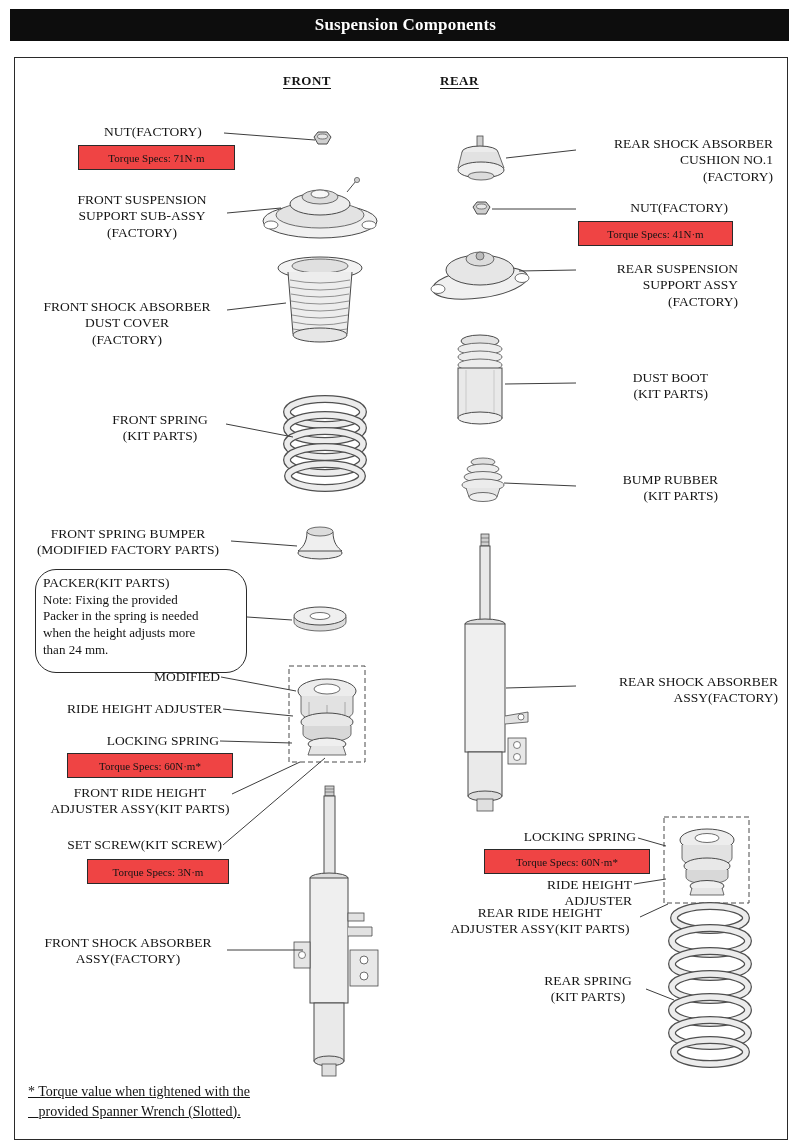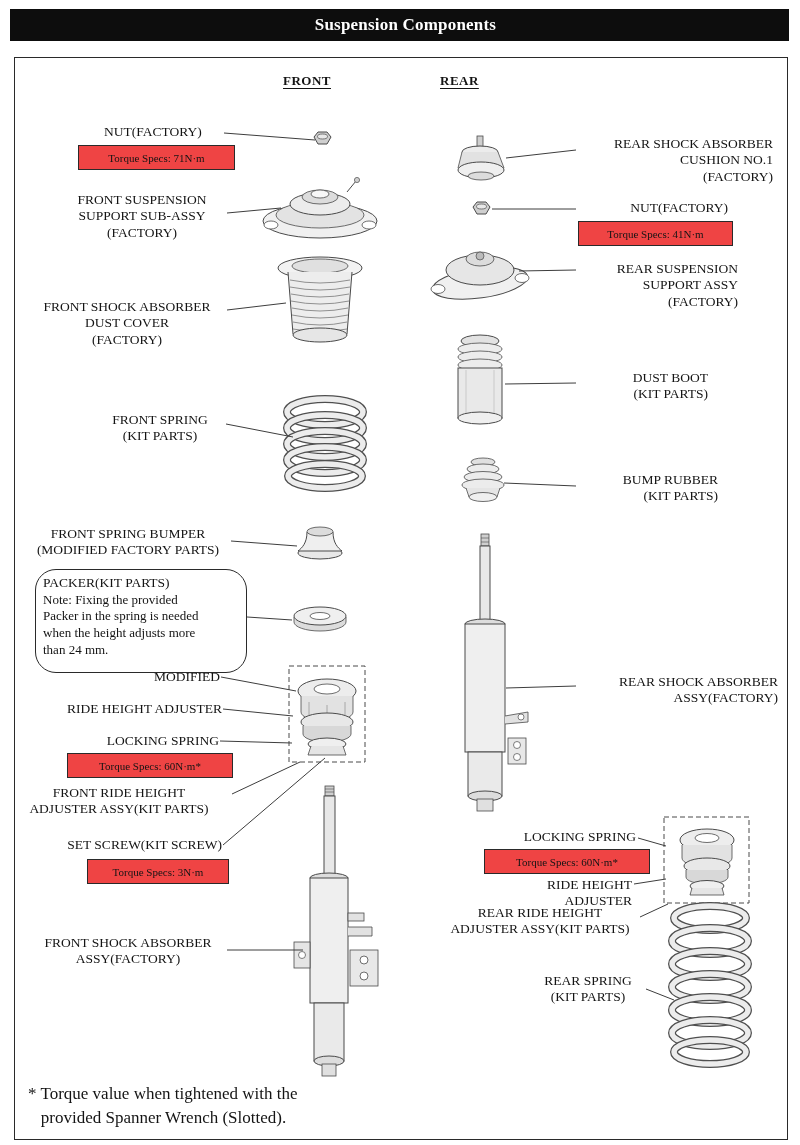--- a/index.html
+++ b/index.html
@@ -9,21 +9,21 @@
   .header-bar .title{font-size:17px;font-weight:bold;padding-left:12px;letter-spacing:.2px;}
   .frame{position:absolute;left:14px;top:57px;width:772px;height:1081px;border:1.4px solid #2a2a2a;background:#fff;}
   .art{position:absolute;left:0;top:0;pointer-events:none;}
   .col-head{position:absolute;font-size:13px;font-weight:bold;text-align:left;text-decoration:underline;text-underline-offset:3px;letter-spacing:.5px;}
   .label{position:absolute;font-size:13.5px;line-height:1.22;white-space:pre-line;}
   .t-center{text-align:center}.t-right{text-align:right}.t-left{text-align:right}
   .torque-box{position:absolute;border:1px solid #2a2a2a;font-size:11px;display:flex;align-items:center;justify-content:center;white-space:pre;background:#ef4444;}
   .note-box{position:absolute;border:1px solid #2a2a2a;border-radius:21px;background:#fff;padding:4px 7px 5px;}
   .note-box .nb-title{font-size:13.5px;line-height:1.3;}
   .note-box .nb-note{font-size:13px;line-height:1.3;white-space:pre-line;}
-  .footnote{position:absolute;font-size:17px;line-height:1.4;white-space:pre-wrap;}
+  .footnote{position:absolute;font-size:14px;line-height:1.4;white-space:pre-wrap;text-decoration:underline;}
 </style>
 </head>
 <body>
 
 <div class="page">
 
   <div class="header-bar">
     <span class="title">Suspension Components</span>
   </div>
 
@@ -253,21 +253,21 @@
     <div class="nb-title">PACKER(KIT PARTS)</div>
     <div class="nb-note">Note: Fixing the provided
 Packer in the spring is needed
 when the height adjusts more
 than 24 mm.</div>
   </div>
   <div class="label t-right" style="left:100px;top:669px;width:120px">MODIFIED</div>
   <div class="label t-right" style="left:55px;top:701px;width:167px">RIDE HEIGHT ADJUSTER</div>
   <div class="label t-right" style="left:84px;top:733px;width:135px">LOCKING SPRING</div>
   <div class="torque-box" style="left:67px;top:753px;width:164px;height:23px">Torque Specs: 60N·m*</div>
-  <div class="label t-center" style="left:20px;top:785px;width:198px">FRONT RIDE HEIGHT
+  <div class="label t-center" style="left:41px;top:785px;width:198px">FRONT RIDE HEIGHT
 ADJUSTER ASSY(KIT PARTS)</div>
   <div class="label t-right" style="left:62px;top:837px;width:160px">SET SCREW(KIT SCREW)</div>
   <div class="torque-box" style="left:87px;top:859px;width:140px;height:23px">Torque Specs: 3N·m</div>
   <div class="label t-center" style="left:30px;top:935px;width:196px">FRONT SHOCK ABSORBER
 ASSY(FACTORY)</div>
 
   <div class="label t-left" style="left:578px;top:136px;width:195px">REAR SHOCK ABSORBER
 CUSHION NO.1
 (FACTORY)</div>
   <div class="label t-left" style="left:578px;top:200px;width:150px">NUT(FACTORY)</div>

